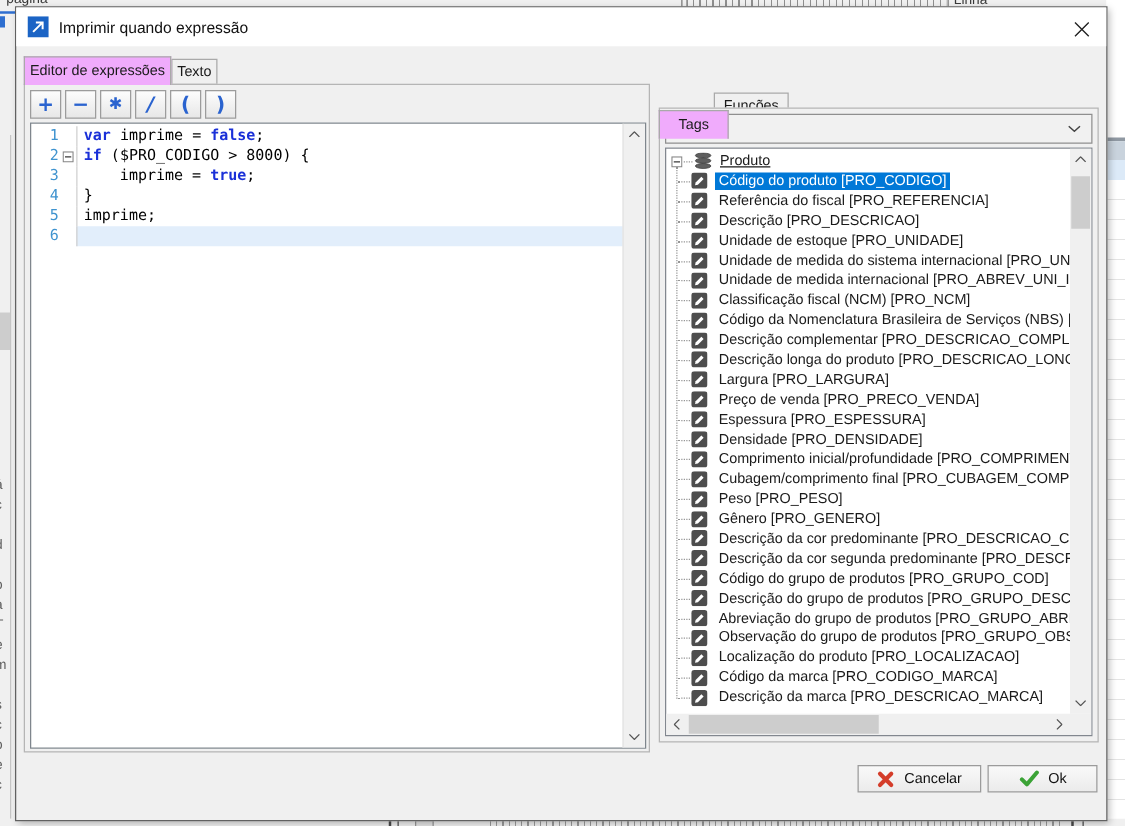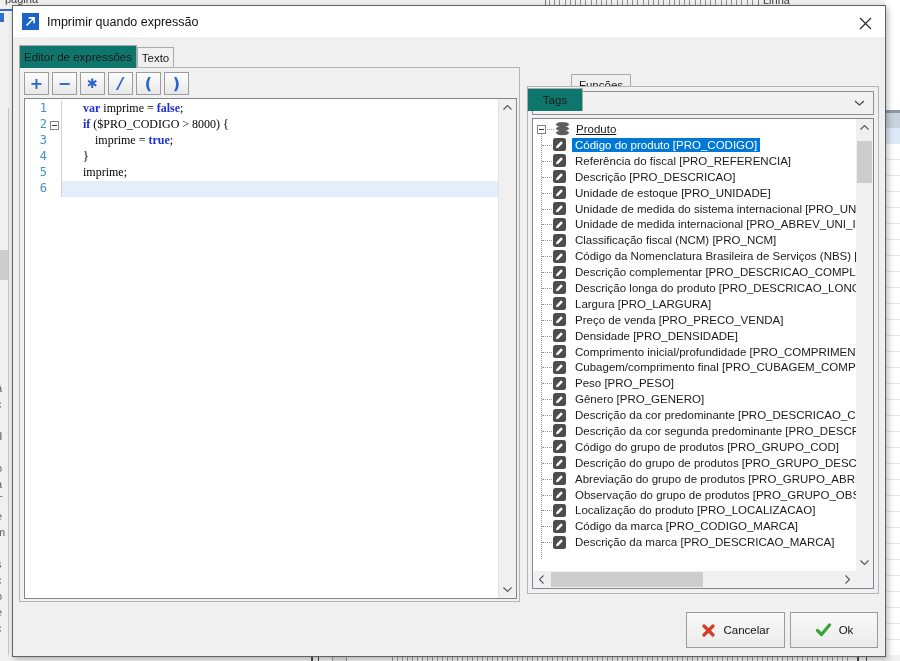--- a/index.html
+++ b/index.html
@@ -33,39 +33,39 @@
   
   .dialog{position:absolute;left:12px;top:5px;width:872px;height:650px;background:#f0f0f0;
           border:1px solid #616161;box-shadow:2px 2px 6px rgba(0,0,0,.28);}
   .titlebar{position:absolute;left:0;top:0;width:100%;height:31px;background:#ffffff;display:flex;align-items:center;}
   .title-icon{margin-left:9px;width:17px;height:17px;flex:0 0 auto;display:flex;}
   .title-text{margin-left:8px;font-size:12.5px;color:#111;}
   .close-btn{position:absolute;right:9px;top:7px;width:22px;height:20px;display:flex;align-items:center;justify-content:center;cursor:default;}
   
   .tab{position:absolute;box-sizing:border-box;font-size:11.5px;color:#1a1a1a;
        display:flex;align-items:center;justify-content:center;border:1px solid #a9a9a9;}
-  .tab-active{background:#0f766e;border-bottom:none;z-index:3;}
+  .tab-active{background:#f0abfc;border-bottom:none;z-index:3;}
   .tab-idle{background:#f0f0f0;z-index:1;}
   .page{position:absolute;box-sizing:border-box;border:1px solid #b5b5b5;background:#f0f0f0;z-index:2;}
   
   .opbar{position:absolute;left:4px;top:4px;display:flex;gap:3px;}
   .tbtn{width:25px;height:23px;box-sizing:border-box;border:1px solid #9c9c9c;
         background:linear-gradient(#fdfdfd,#e7e7e7);color:#2a63cf;font-weight:bold;
         font-size:16px;line-height:1;display:flex;align-items:center;justify-content:center;
         font-family:"DejaVu Sans",sans-serif;padding:0;}
   .tbtn.slash{font-style:italic;}
   .tbtn.star{font-size:13px;}
   
   .editor{position:absolute;left:4px;top:30px;width:493px;height:501px;box-sizing:border-box;
           background:#fff;border:1px solid #7f868d;}
   .code-lines{position:absolute;left:0;top:2px;right:17px;}
   .code-line{display:flex;height:16px;font-family:"DejaVu Sans Mono",monospace;font-size:12px;}
   .ln{width:22px;text-align:right;color:#3f93cf;flex:0 0 auto;}
   .foldcol{width:14px;flex:0 0 auto;display:flex;align-items:center;justify-content:center;}
-  .linebody{flex:1;border-left:1px solid #cfcfcf;padding-left:21px;white-space:pre;color:#000;font-family:Liberation Serif, serif;}
+  .linebody{flex:1;border-left:1px solid #cfcfcf;padding-left:5px;white-space:pre;color:#000;}
   .code-line.current .linebody{background:#e2eefb;}
   .kw{color:#1a30d8;font-weight:bold;}
   .ed-vscroll{position:absolute;right:0;top:0;bottom:0;width:17px;background:#f0f0f0;border-left:1px solid #e2e2e2;}
   .sb-arrow{position:absolute;left:0;width:17px;height:17px;display:flex;align-items:center;justify-content:center;}
   
   .combo{position:absolute;left:4px;top:4px;right:4px;height:24px;box-sizing:border-box;
          background:#f1f1f1;border:1px solid #8f8f8f;display:flex;align-items:center;font-size:11.5px;color:#1a1a1a;}
   .combo-label{margin-left:8px;flex:1;}
   .combo-chev{margin-right:8px;display:flex;}
   .treebox{position:absolute;left:4px;top:31px;right:4px;bottom:4px;box-sizing:border-box;
@@ -80,21 +80,21 @@
   .ticon{flex:0 0 auto;display:flex;margin-right:6px;}
   .tlabel{padding:1px 3px;}
   .tlabel.sel{background:#0078d7;color:#fff;}
   .tree-vscroll{position:absolute;right:0;top:0;bottom:17px;width:17px;background:#f0f0f0;}
   .tree-hscroll{position:absolute;left:0;bottom:0;right:17px;height:17px;background:#f0f0f0;}
   .tree-corner{position:absolute;right:0;bottom:0;width:17px;height:17px;background:#f0f0f0;}
   .vthumb{position:absolute;left:1px;top:22px;width:15px;height:42px;background:#cdcdcd;}
   .hthumb{position:absolute;top:1px;left:18px;width:152px;height:15px;background:#cdcdcd;}
   .hsb-arrow{position:absolute;top:0;width:17px;height:17px;display:flex;align-items:center;justify-content:center;}
   
-  .btn{position:absolute;box-sizing:border-box;height:36px;border:1px solid #9b9b9b;
+  .btn{position:absolute;box-sizing:border-box;height:22px;border:1px solid #9b9b9b;
        background:linear-gradient(#f9f9f9,#ebebeb);display:flex;align-items:center;justify-content:center;
        gap:7px;font-size:11.5px;color:#111;font-family:"Liberation Sans",sans-serif;}
   .bicon{display:flex;}
 </style>
 </head>
 <body>
 
 <div id="screen">
 
   <div class="bg-frag bg-topleft-text">página</div>
@@ -371,20 +371,30 @@
                 <span class="tlabel">Preço de venda [PRO_PRECO_VENDA]</span>
               </div>
               <div class="trow">
                 <span class="stub"></span>
                 <span class="ticon">
                   <svg width="13" height="13" viewBox="0 0 13 13">
                     <rect width="13" height="13" rx="2.5" fill="#4d4d4d"></rect>
                     <path d="M3 10.2 L3.5 7.9 L8.1 3.3 L9.9 5.1 L5.3 9.7 Z" fill="#ffffff"></path>
                   </svg>
                 </span>
+                <span class="tlabel">Espessura [PRO_ESPESSURA]</span>
+              </div>
+              <div class="trow">
+                <span class="stub"></span>
+                <span class="ticon">
+                  <svg width="13" height="13" viewBox="0 0 13 13">
+                    <rect width="13" height="13" rx="2.5" fill="#4d4d4d"></rect>
+                    <path d="M3 10.2 L3.5 7.9 L8.1 3.3 L9.9 5.1 L5.3 9.7 Z" fill="#ffffff"></path>
+                  </svg>
+                </span>
                 <span class="tlabel">Densidade [PRO_DENSIDADE]</span>
               </div>
               <div class="trow">
                 <span class="stub"></span>
                 <span class="ticon">
                   <svg width="13" height="13" viewBox="0 0 13 13">
                     <rect width="13" height="13" rx="2.5" fill="#4d4d4d"></rect>
                     <path d="M3 10.2 L3.5 7.9 L8.1 3.3 L9.9 5.1 L5.3 9.7 Z" fill="#ffffff"></path>
                   </svg>
                 </span>

